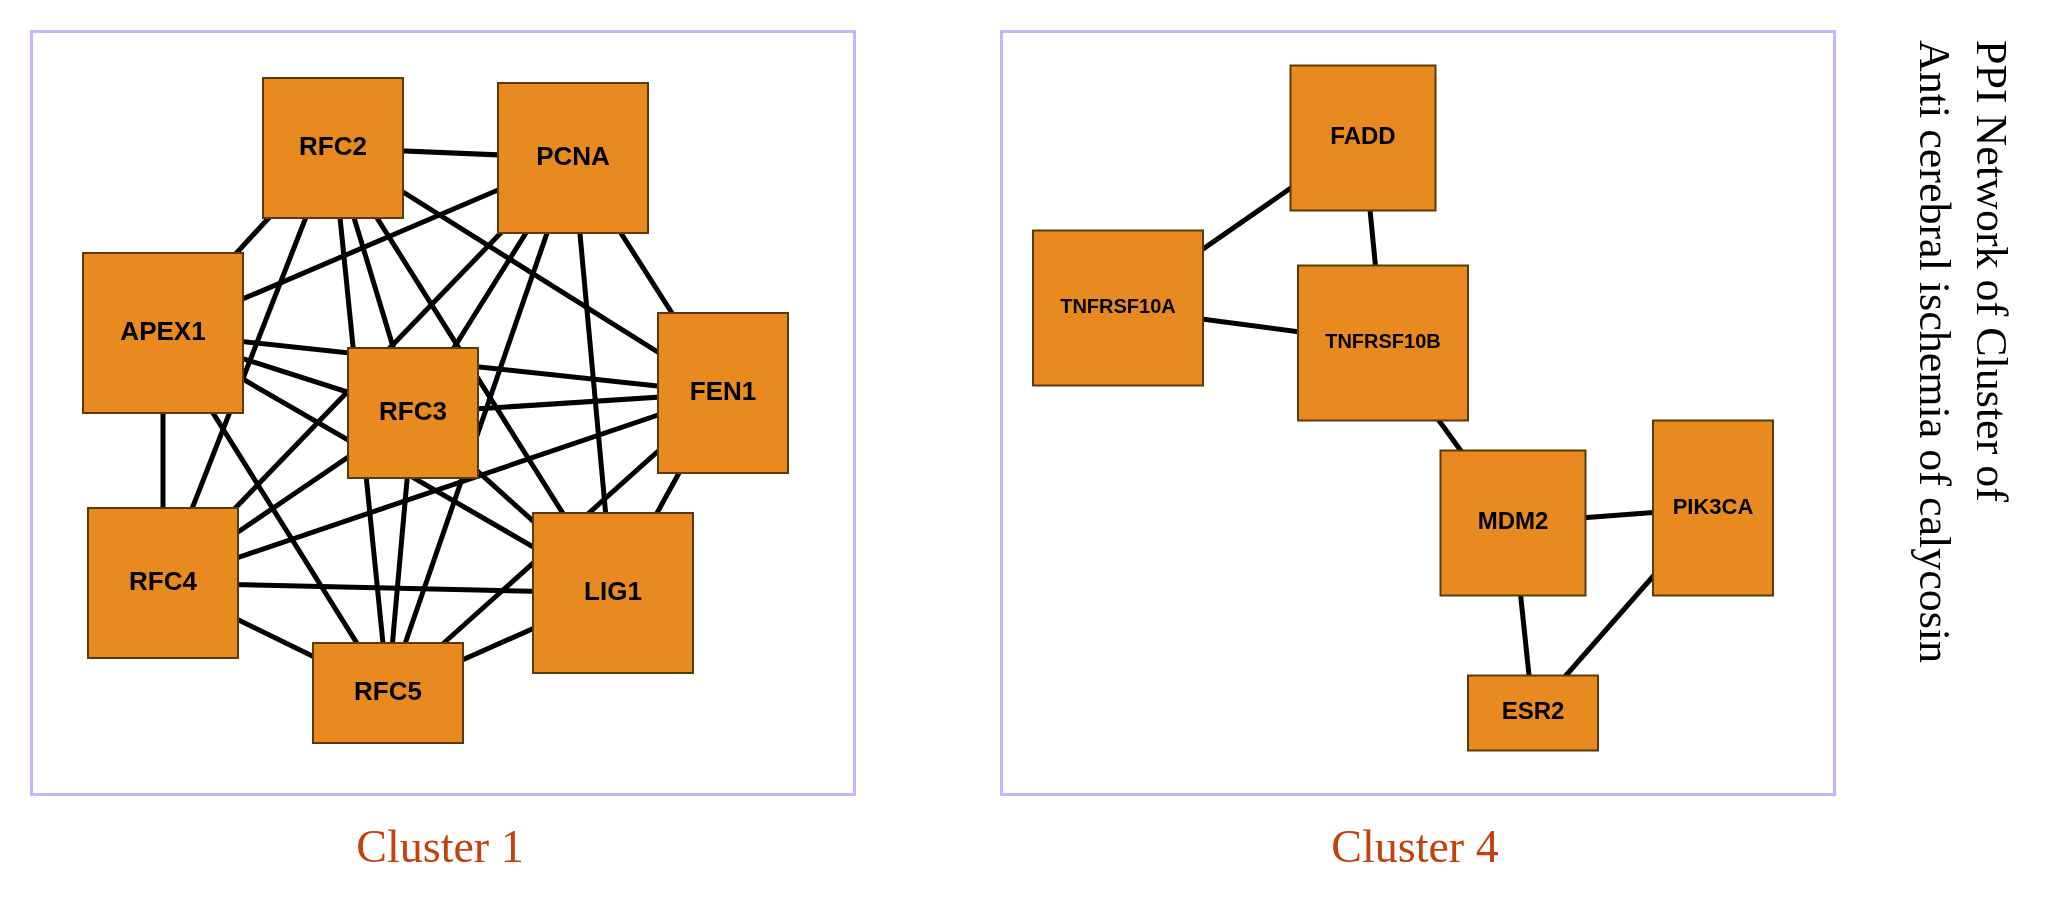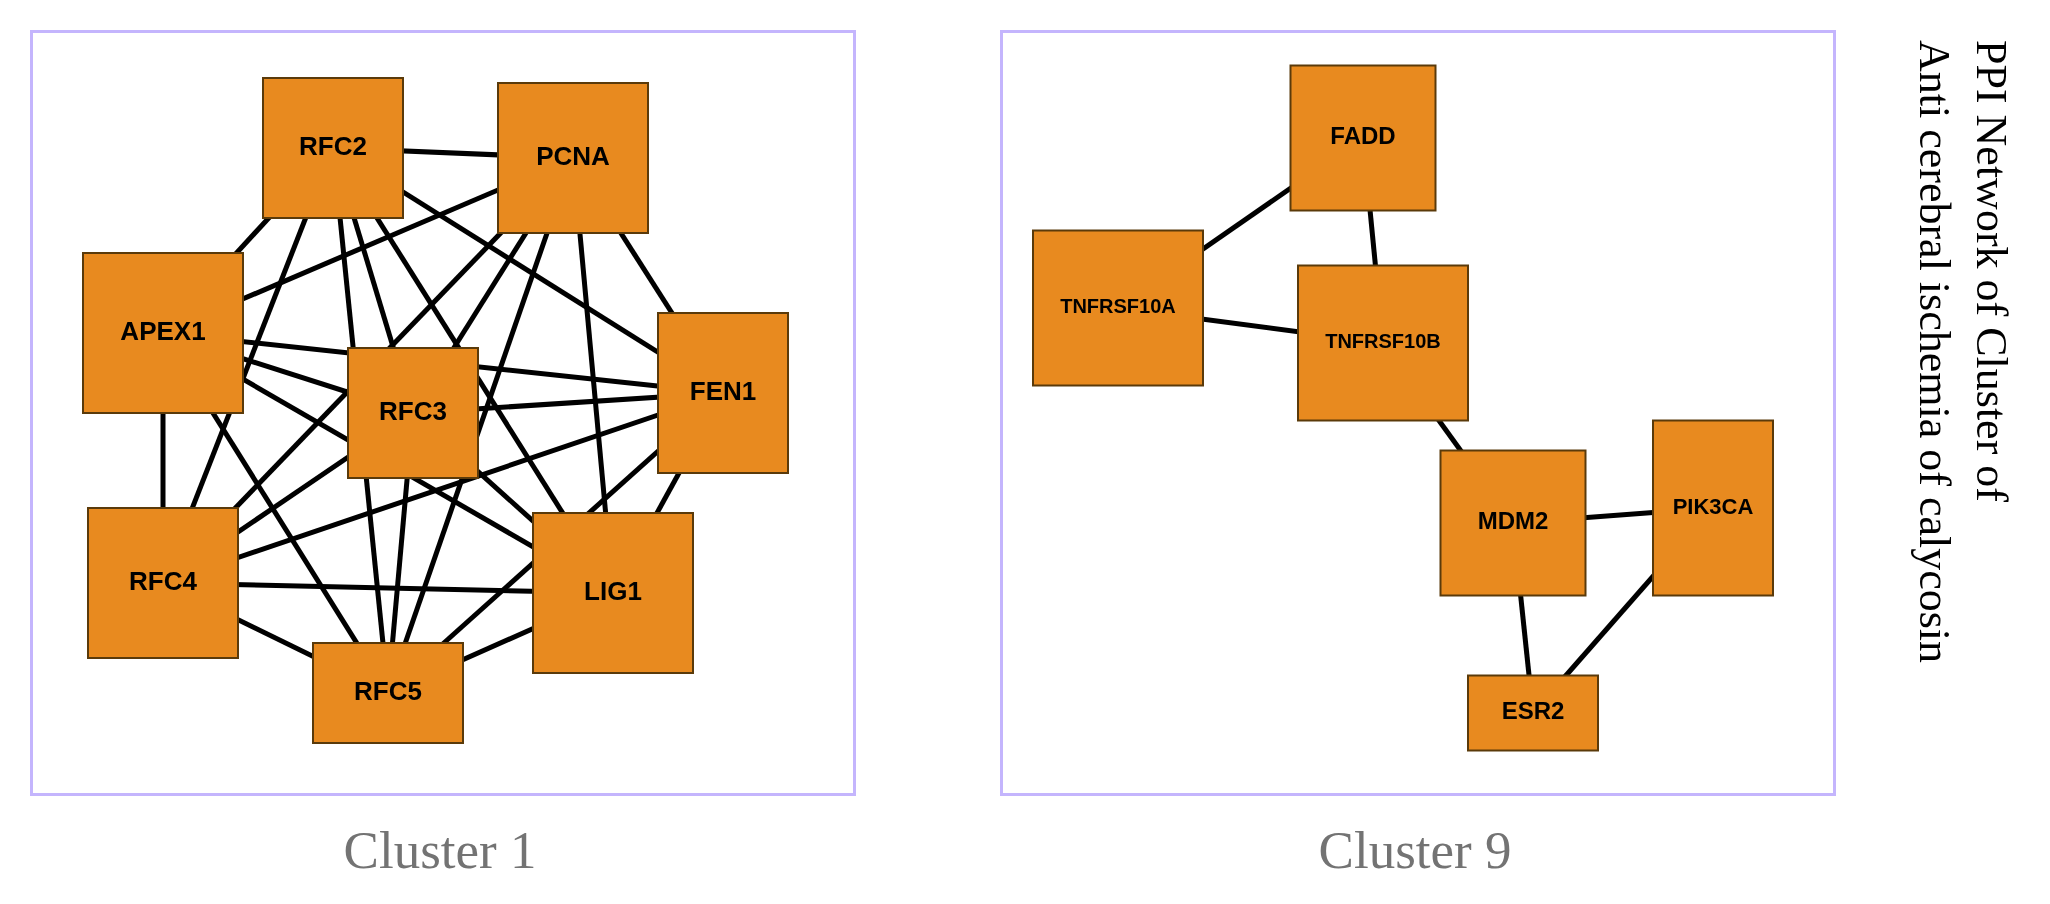--- a/index.html
+++ b/index.html
@@ -28,23 +28,23 @@
   }
   .panel-2 {
     left: 1000px;
     top: 30px;
     width: 830px;
     height: 760px;
     text-align: center;
   }
   .title {
     position: absolute;
-    font-size: 53px;
+    font-size: 46px;
     font-family: "Times New Roman", serif;
-    color: #737373;
+    color: #c2410c;
     text-align: center;
   }
   .title-1 {
     left: 30px;
     top: 820px;
     width: 820px;
   }
   .title-2 {
     left: 1000px;
     top: 820px;
@@ -176,18 +176,18 @@
         <g>
           <rect x="650" y="387.5" width="120" height="175" fill="#e88a1f" stroke="#5a3a0a" stroke-width="2"></rect>
           <text x="710" y="475" class="node-label" font-size="22">PIK3CA</text>
         </g>
         <g>
           <rect x="465" y="642.5" width="130" height="75" fill="#e88a1f" stroke="#5a3a0a" stroke-width="2"></rect>
           <text x="530" y="680" class="node-label" font-size="24">ESR2</text>
         </g>
       </svg>
   </div>
-  <div class="title title-2">Cluster 9</div>
+  <div class="title title-2">Cluster 4</div>
 
   <div class="vert-label">PPI Network of Cluster of
 Anti cerebral ischemia of calycosin</div>
 
 </div>
 
 </body></html>

